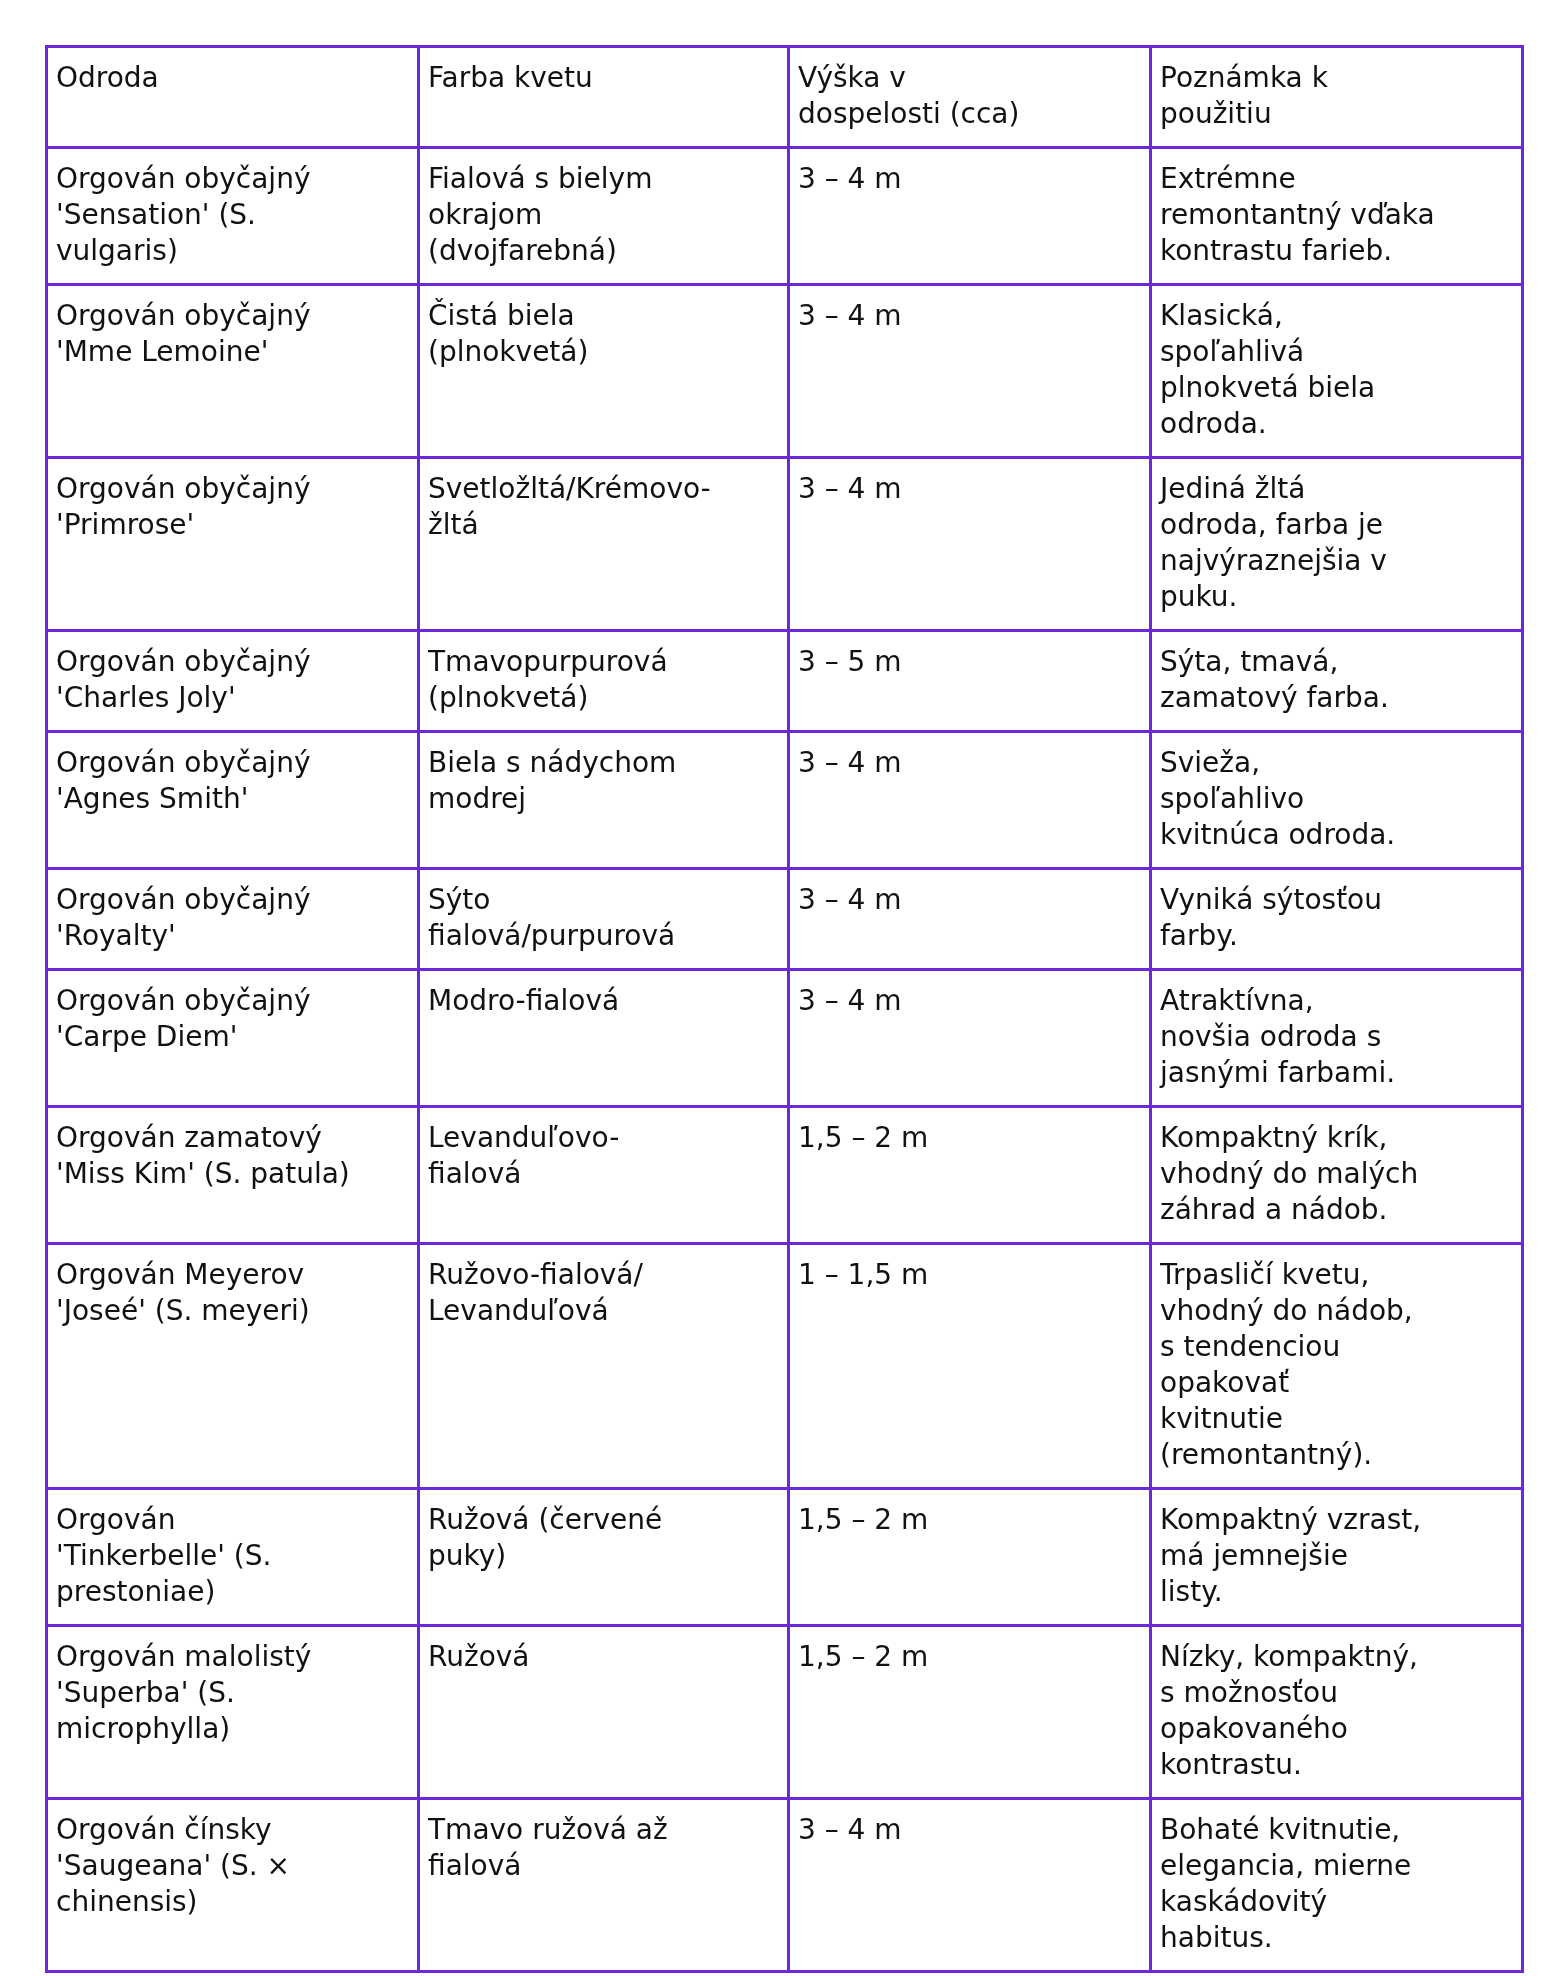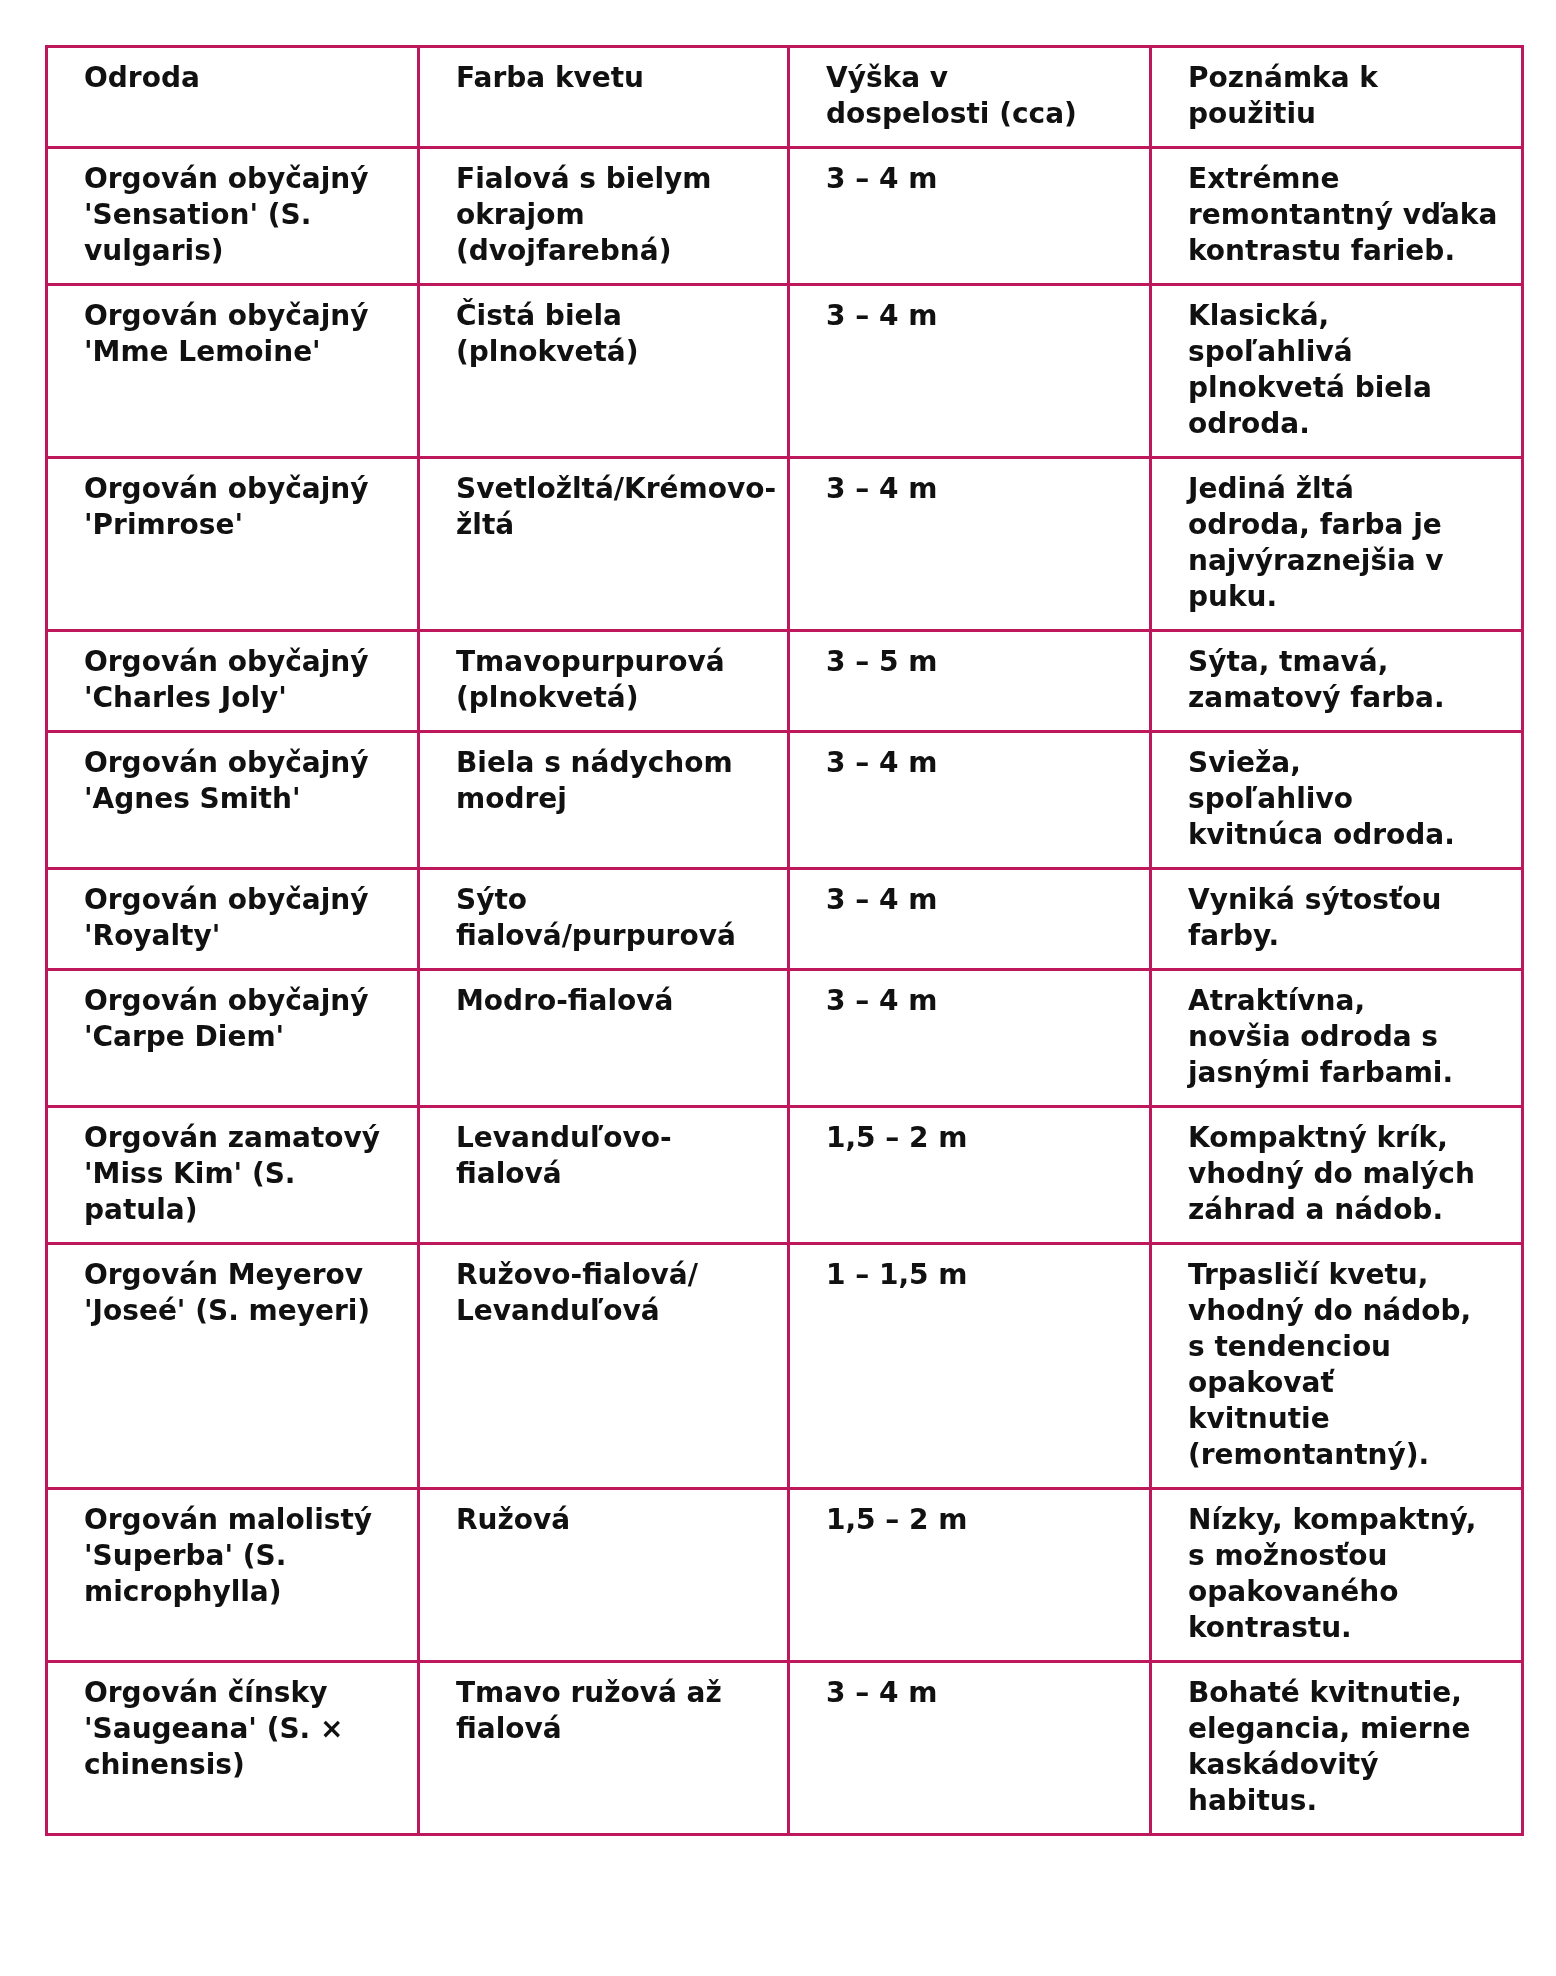--- a/index.html
+++ b/index.html
@@ -20,25 +20,25 @@
   table.varieties {
     border-collapse: collapse;
     table-layout: fixed;
     width: 1476px;
     font-size: 28px;
     line-height: 36px;
     color: #111111;
   }
   table.varieties th,
   table.varieties td {
-    border: 3px solid #be185d;
+    border: 3px solid #6d28d9;
     vertical-align: top;
     text-align: left;
-    padding: 12px 16px 14px 36px;
-    font-weight: bold;
+    padding: 12px 16px 14px 8px;
+    font-weight: normal;
     white-space: pre-line;      
     overflow: hidden;
   }
 </style>
 </head>
 <body>
 
 <div class="page">
   <table class="varieties">
     <colgroup>
@@ -146,20 +146,31 @@
 Levanduľová</td>
         <td>1 – 1,5 m</td>
         <td>Trpasličí kvetu,
 vhodný do nádob,
 s tendenciou
 opakovať
 kvitnutie
 (remontantný).</td>
       </tr>
       <tr>
+        <td>Orgován
+'Tinkerbelle' (S.
+prestoniae)</td>
+        <td>Ružová (červené
+puky)</td>
+        <td>1,5 – 2 m</td>
+        <td>Kompaktný vzrast,
+má jemnejšie
+listy.</td>
+      </tr>
+      <tr>
         <td>Orgován malolistý
 'Superba' (S.
 microphylla)</td>
         <td>Ružová</td>
         <td>1,5 – 2 m</td>
         <td>Nízky, kompaktný,
 s možnosťou
 opakovaného
 kontrastu.</td>
       </tr>

